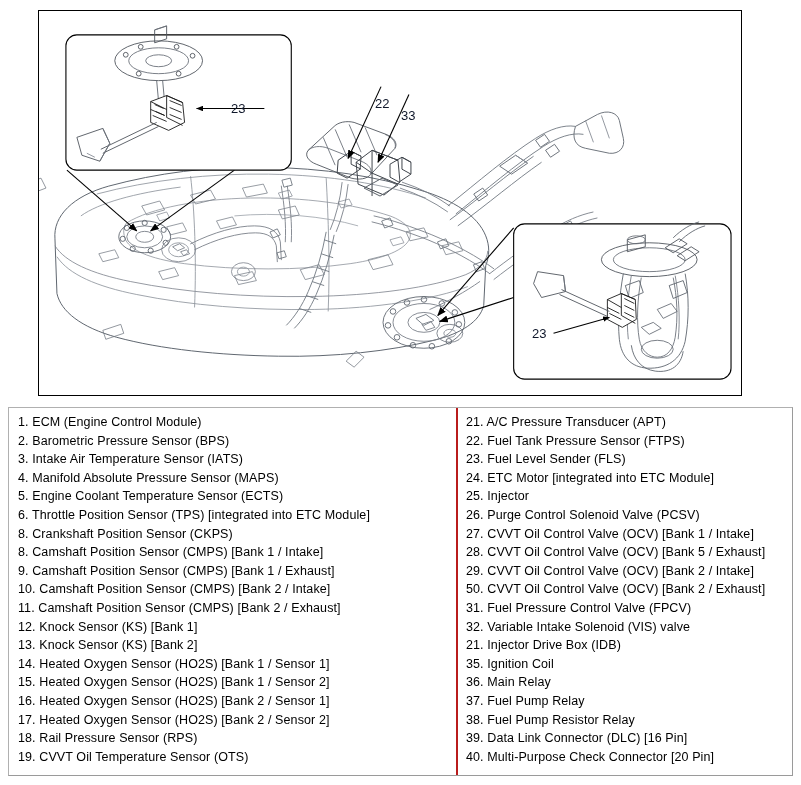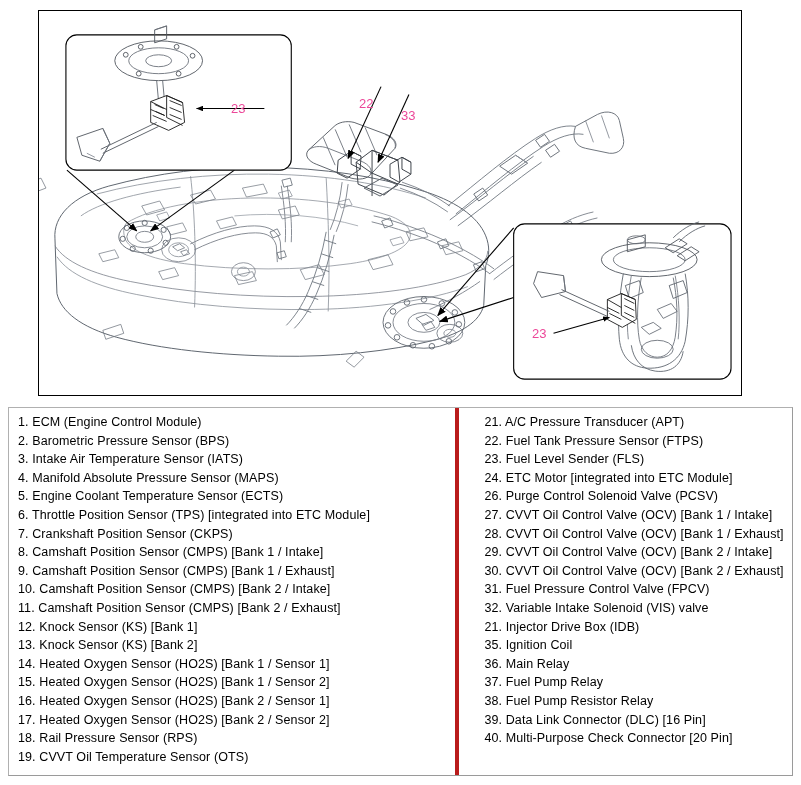--- a/index.html
+++ b/index.html
@@ -55,37 +55,37 @@
   .legend-col {
     box-sizing: border-box;
     padding: 5px 0 0 0;
   }
   .legend-col.left {
     width: 429px;
     padding-left: 9px;
   }
   .legend-col.right {
     width: 354px;
-    border-left: 4px solid #b91c1c;
-    padding-left: 25px;
+    border-left: 2px solid #b91c1c;
+    padding-left: 8px;
   }
   .legend-item {
     font-size: 12.5px;
     line-height: 18.6px;
     white-space: nowrap;
     color: #000000;
     letter-spacing: 0.1px;
   }
 
   
   .callout-num {
     position: absolute;
     font-size: 13px;
     line-height: 13px;
-    color: #ec4899;
+    color: #0f172a;
   }
 </style>
 </head>
 <body>
 
 <div id="diagram-panel">
 
   <svg id="diagram-svg" viewBox="0 0 704 386" preserveAspectRatio="none">
 
     <defs>
@@ -398,60 +398,61 @@
       </g>
 
       <path d="M516 324 L572 308" fill="none" stroke="#000" stroke-width="1.1" marker-end="url(#arrowsm)"></path>
     </g>
 
     <path d="M343 76 L310 148" fill="none" stroke="#000" stroke-width="1.1" marker-end="url(#arrowhead)"></path>
     <path d="M371 84 L340 152" fill="none" stroke="#000" stroke-width="1.1" marker-end="url(#arrowhead)"></path>
 
   </svg>
 
-  <span class="callout-num" style="left:320px; top:86px;">22</span>
+  <span class="callout-num" style="left:336px; top:86px;">22</span>
   <span class="callout-num" style="left:362px; top:98px;">33</span>
   <span class="callout-num" style="left:192px; top:91px;">23</span>
   <span class="callout-num" style="left:493px; top:316px;">23</span>
 </div>
 
 <div id="legend-table">
 
   <div class="legend-col left">
     <div class="legend-item">1. ECM (Engine Control Module)</div>
     <div class="legend-item">2. Barometric Pressure Sensor (BPS)</div>
     <div class="legend-item">3. Intake Air Temperature Sensor (IATS)</div>
     <div class="legend-item">4. Manifold Absolute Pressure Sensor (MAPS)</div>
     <div class="legend-item">5. Engine Coolant Temperature Sensor (ECTS)</div>
     <div class="legend-item">6. Throttle Position Sensor (TPS) [integrated into ETC Module]</div>
-    <div class="legend-item">7. Crankshaft Position Sensor (CKPS)</div>
+    <div class="legend-item">8. Crankshaft Position Sensor (CKPS)</div>
     <div class="legend-item">8. Camshaft Position Sensor (CMPS) [Bank 1 / Intake]</div>
     <div class="legend-item">9. Camshaft Position Sensor (CMPS) [Bank 1 / Exhaust]</div>
     <div class="legend-item">10. Camshaft Position Sensor (CMPS) [Bank 2 / Intake]</div>
     <div class="legend-item">11. Camshaft Position Sensor (CMPS) [Bank 2 / Exhaust]</div>
     <div class="legend-item">12. Knock Sensor (KS) [Bank 1]</div>
     <div class="legend-item">13. Knock Sensor (KS) [Bank 2]</div>
     <div class="legend-item">14. Heated Oxygen Sensor (HO2S) [Bank 1 / Sensor 1]</div>
     <div class="legend-item">15. Heated Oxygen Sensor (HO2S) [Bank 1 / Sensor 2]</div>
     <div class="legend-item">16. Heated Oxygen Sensor (HO2S) [Bank 2 / Sensor 1]</div>
     <div class="legend-item">17. Heated Oxygen Sensor (HO2S) [Bank 2 / Sensor 2]</div>
     <div class="legend-item">18. Rail Pressure Sensor (RPS)</div>
     <div class="legend-item">19. CVVT Oil Temperature Sensor (OTS)</div>
   </div>
 
   <div class="legend-col right">
     <div class="legend-item">21. A/C Pressure Transducer (APT)</div>
     <div class="legend-item">22. Fuel Tank Pressure Sensor (FTPS)</div>
     <div class="legend-item">23. Fuel Level Sender (FLS)</div>
     <div class="legend-item">24. ETC Motor [integrated into ETC Module]</div>
+    <div class="legend-item">25. Injector</div>
     <div class="legend-item">26. Purge Control Solenoid Valve (PCSV)</div>
     <div class="legend-item">27. CVVT Oil Control Valve (OCV) [Bank 1 / Intake]</div>
-    <div class="legend-item">28. CVVT Oil Control Valve (OCV) [Bank 1 / Exhaust]</div>
+    <div class="legend-item">28. CVVT Oil Control Valve (OCV) [Bank 5 / Exhaust]</div>
     <div class="legend-item">29. CVVT Oil Control Valve (OCV) [Bank 2 / Intake]</div>
-    <div class="legend-item">30. CVVT Oil Control Valve (OCV) [Bank 2 / Exhaust]</div>
+    <div class="legend-item">50. CVVT Oil Control Valve (OCV) [Bank 2 / Exhaust]</div>
     <div class="legend-item">31. Fuel Pressure Control Valve (FPCV)</div>
     <div class="legend-item">32. Variable Intake Solenoid (VIS) valve</div>
     <div class="legend-item">21. Injector Drive Box (IDB)</div>
     <div class="legend-item">35. Ignition Coil</div>
     <div class="legend-item">36. Main Relay</div>
     <div class="legend-item">37. Fuel Pump Relay</div>
     <div class="legend-item">38. Fuel Pump Resistor Relay</div>
     <div class="legend-item">39. Data Link Connector (DLC) [16 Pin]</div>
     <div class="legend-item">40. Multi-Purpose Check Connector [20 Pin]</div>
   </div>

